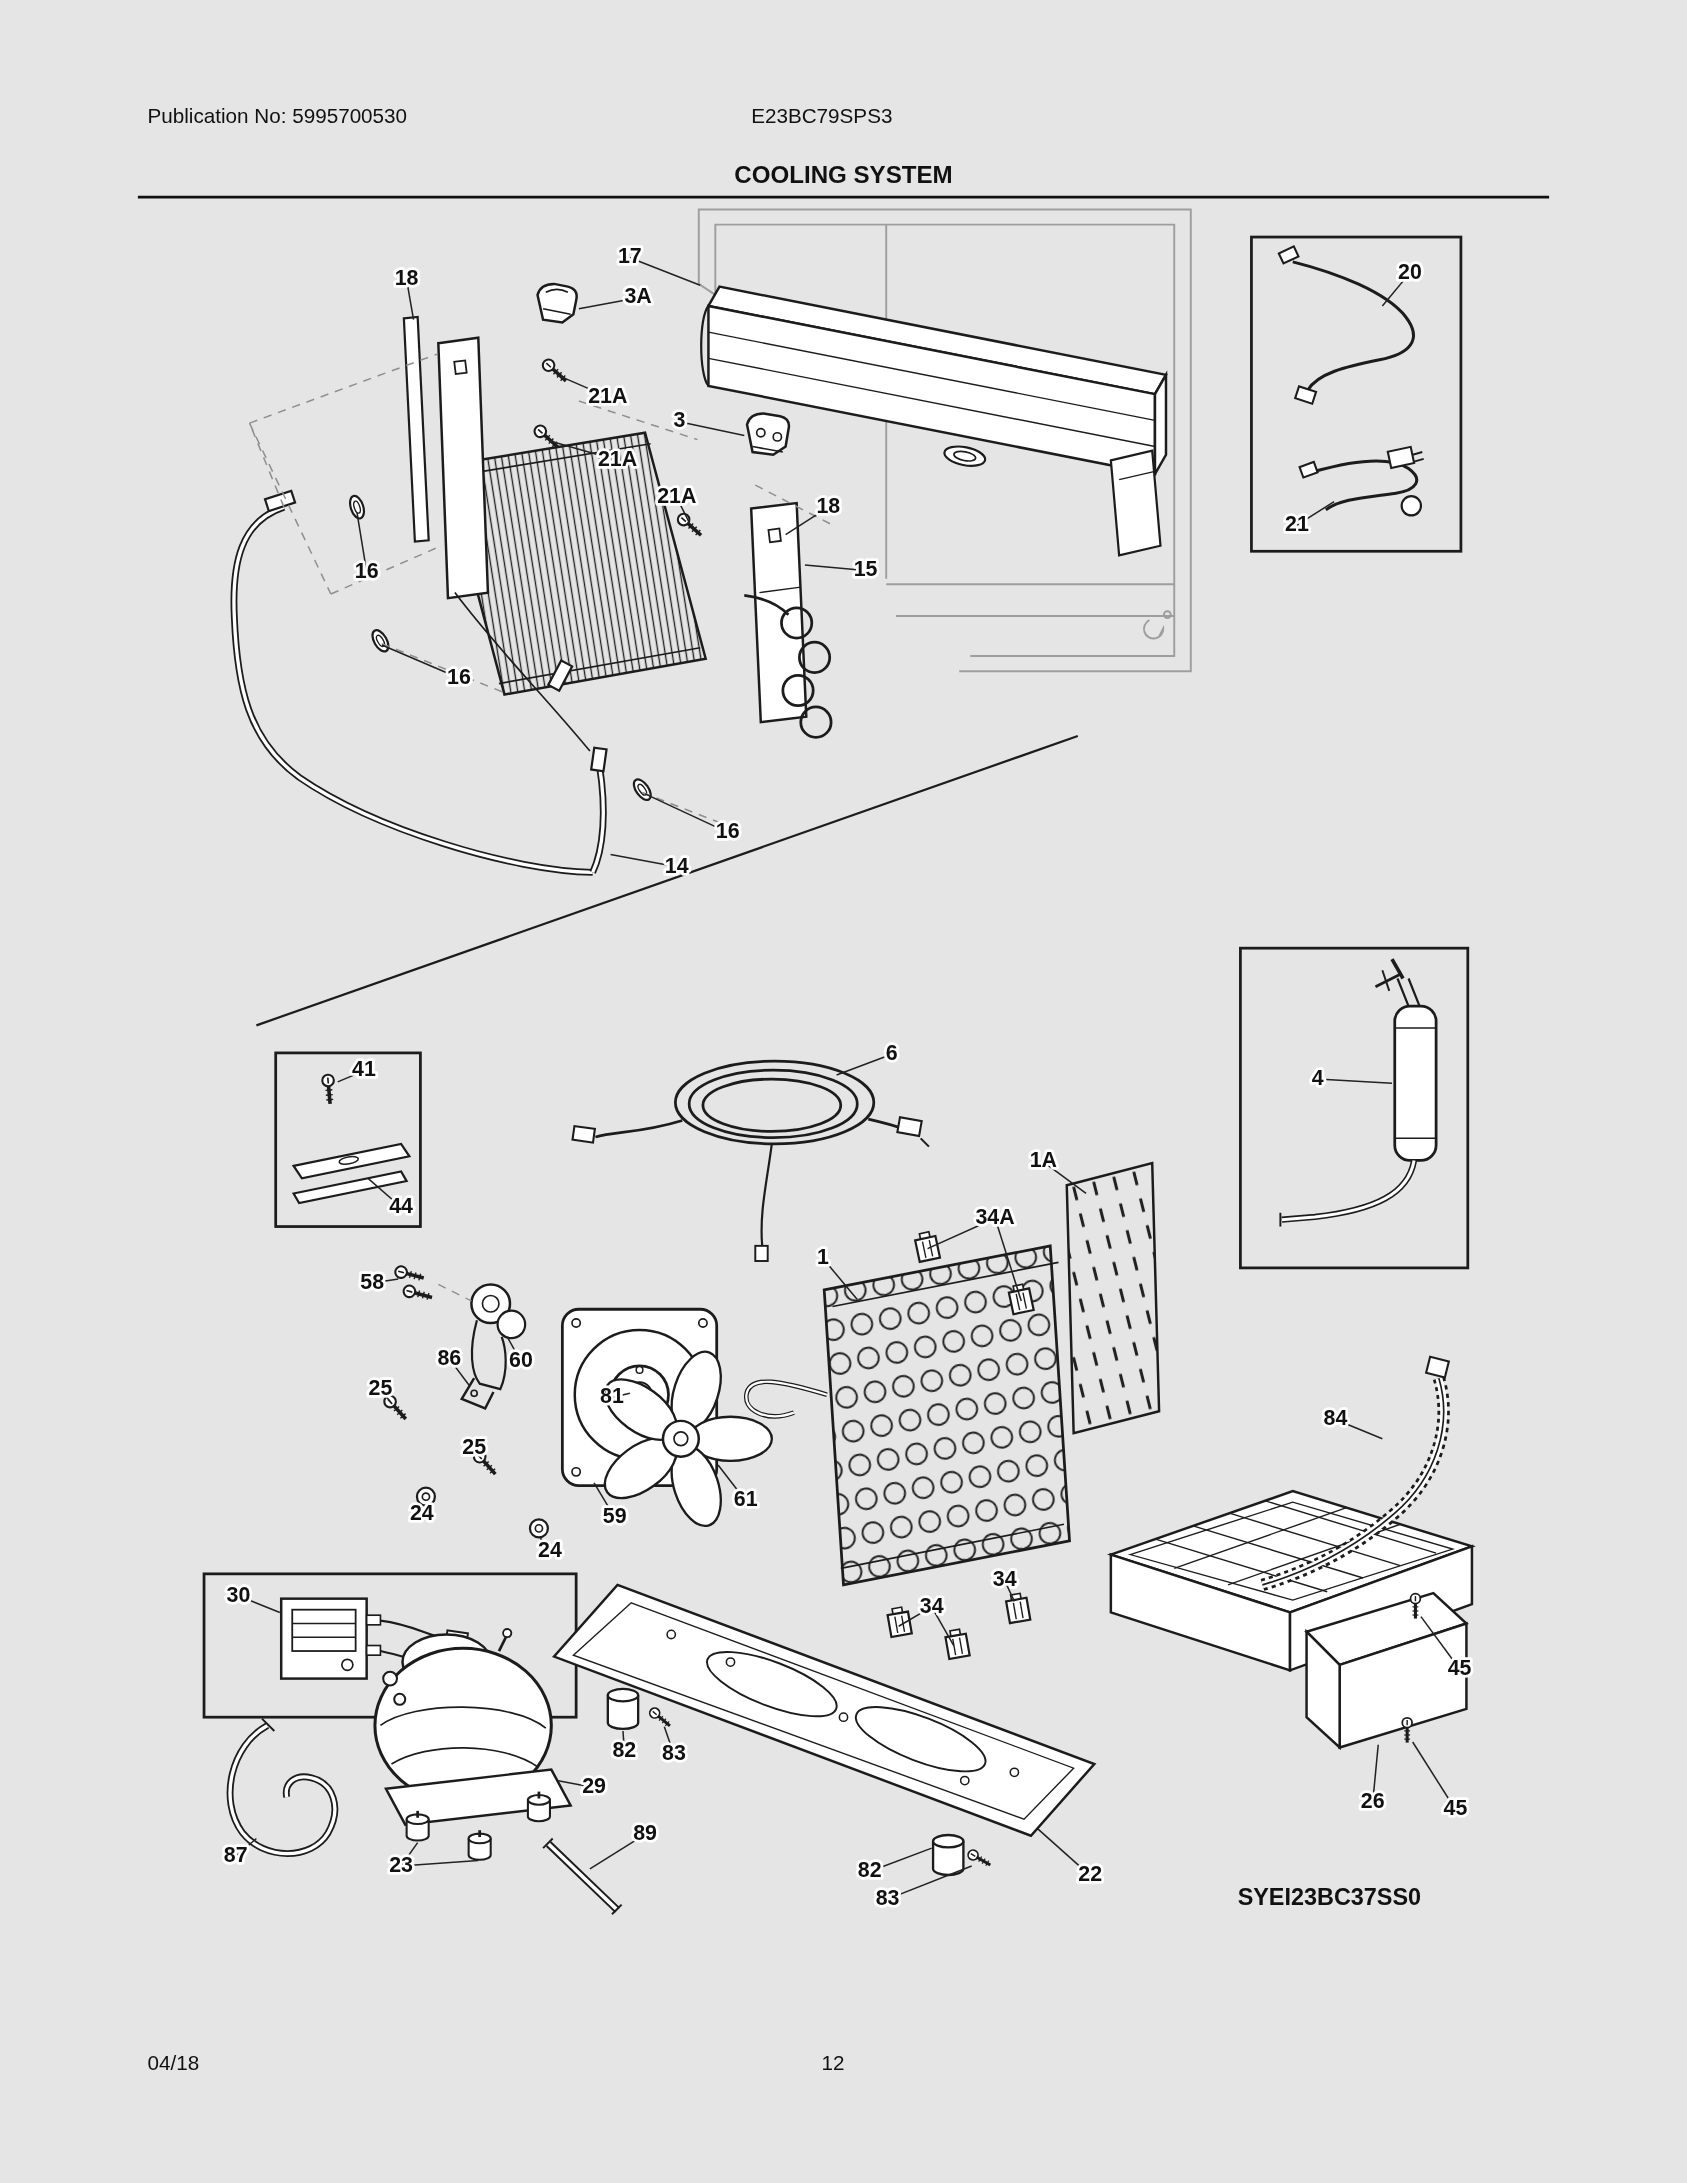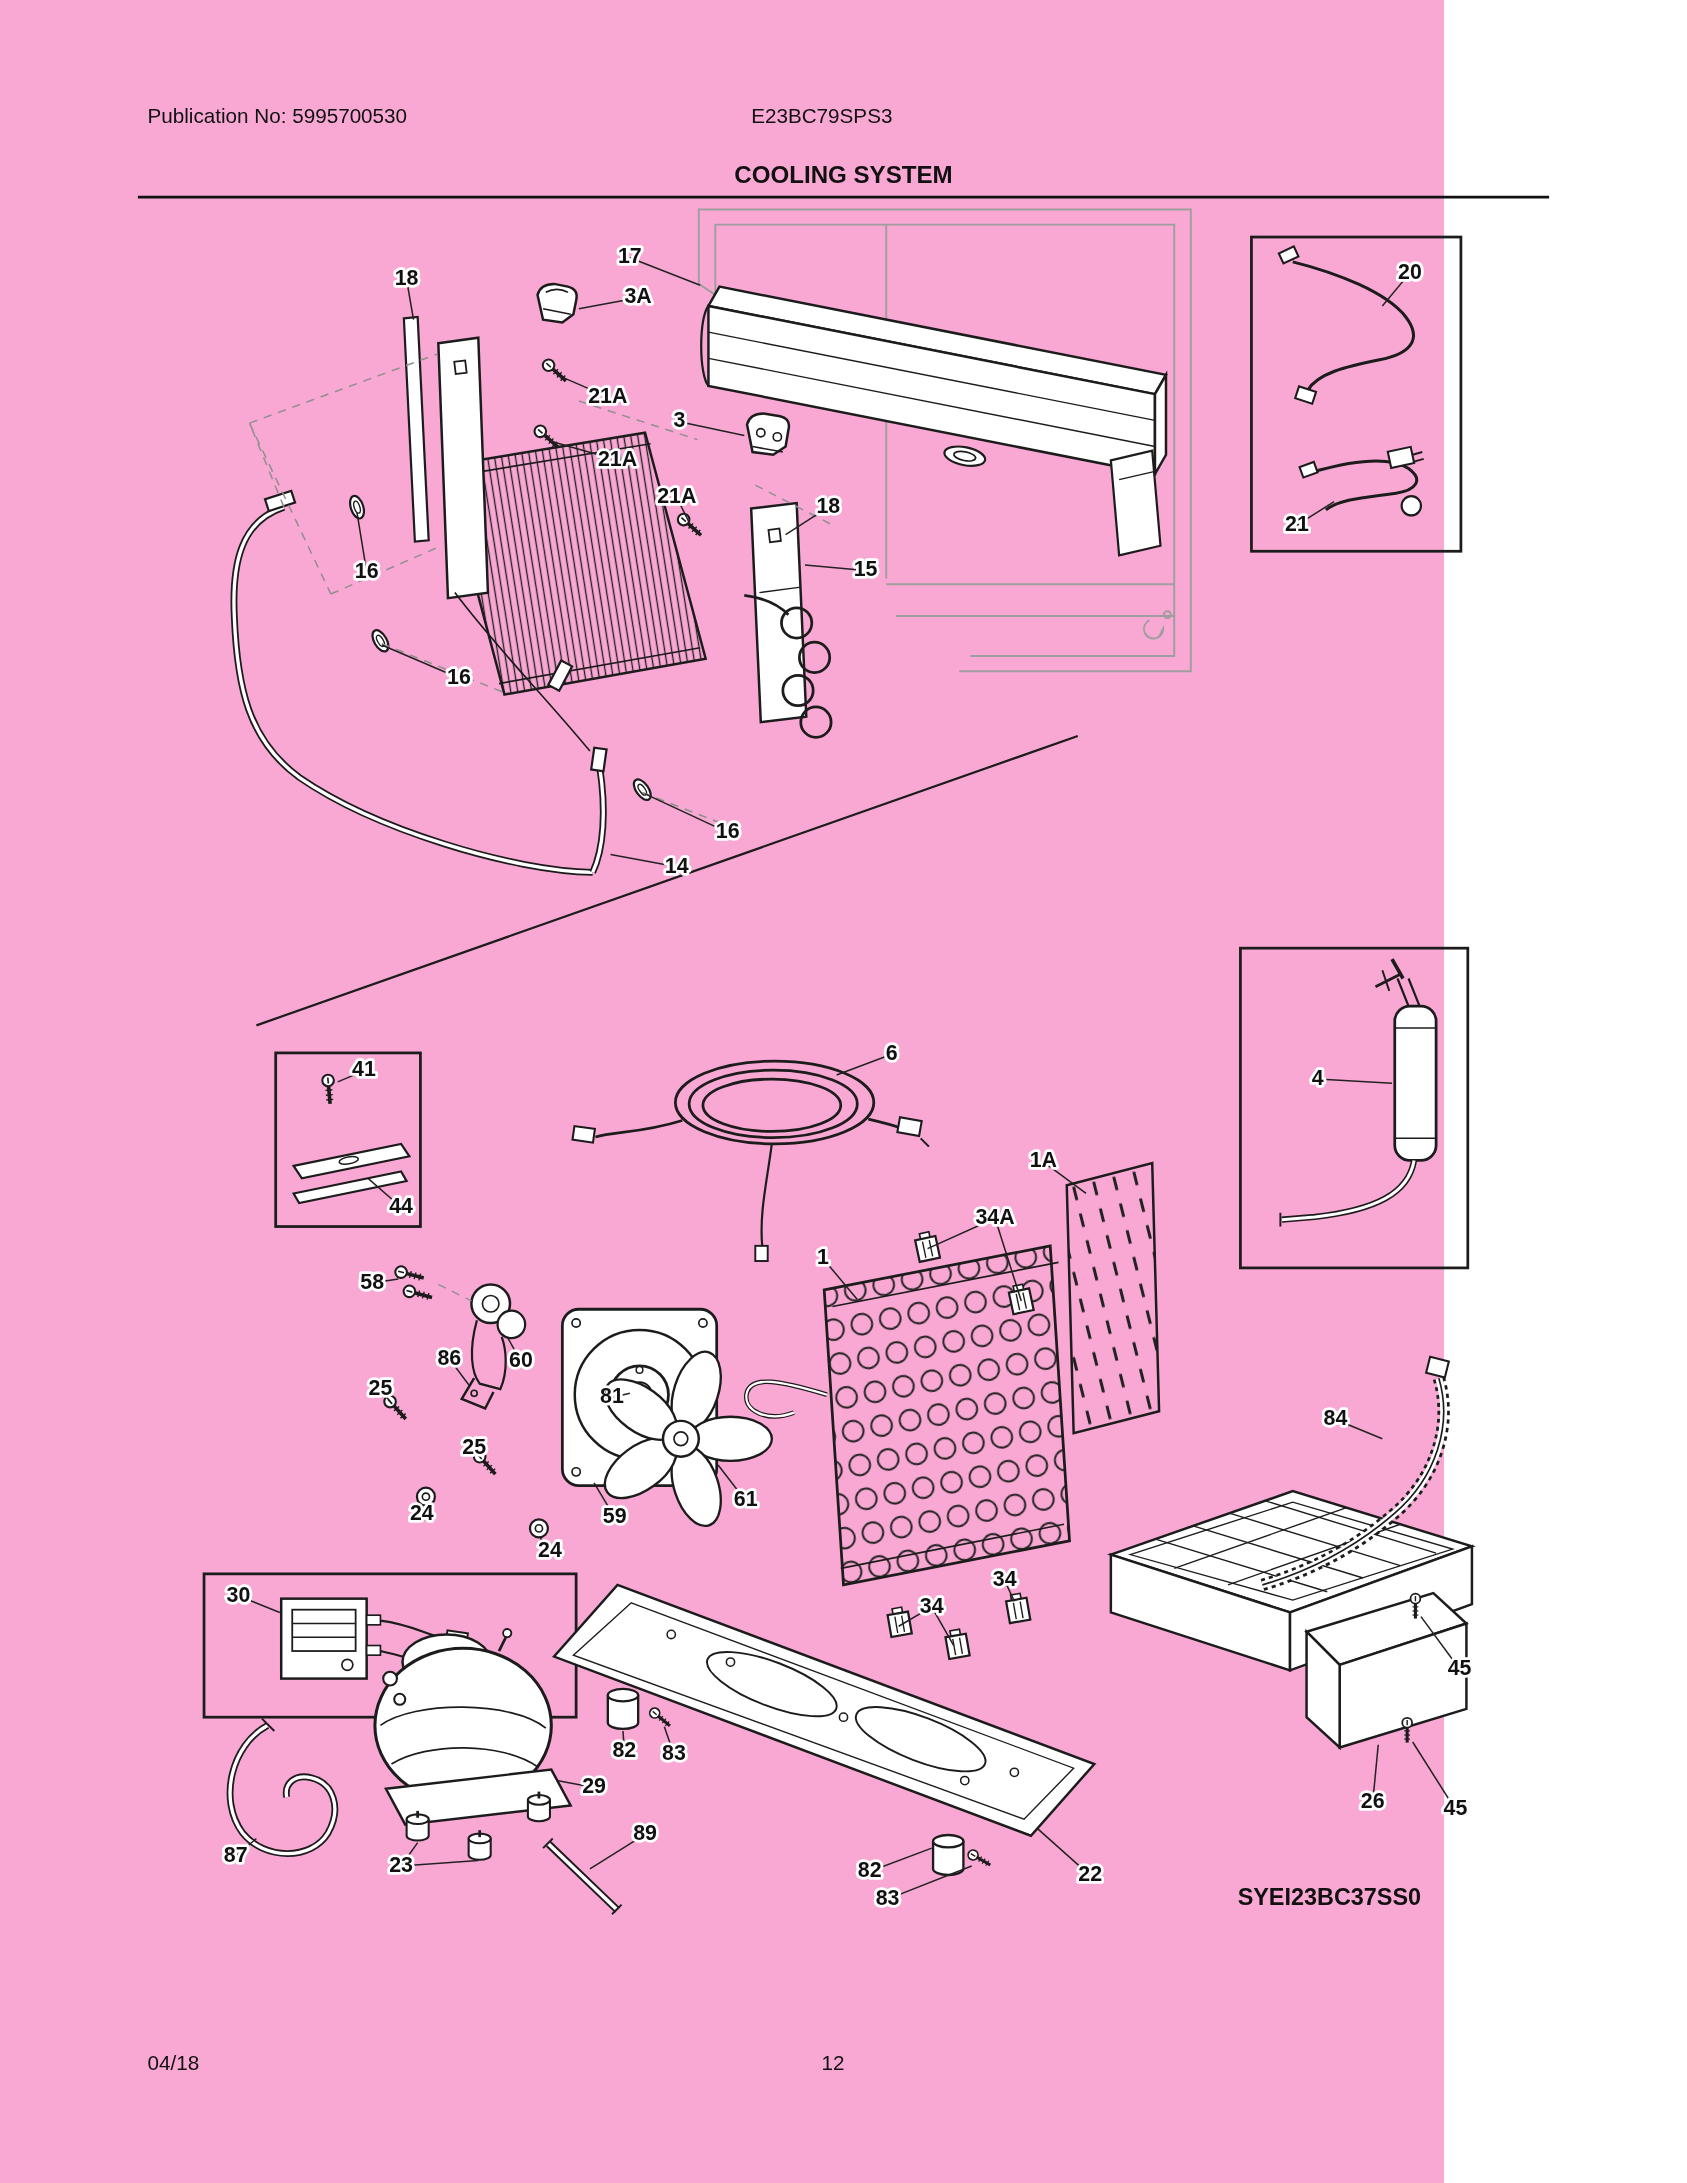--- a/index.html
+++ b/index.html
@@ -1,16 +1,16 @@
 <!DOCTYPE html>
 <html style="font-size:10.6px"><head>
 <meta charset="utf-8">
 <style>
   html,body{margin:0;padding:0;background:#ffffff;}
-  .page{width:1444px;height:2183px;background:#f9a8d4;position:relative;}
+  .page{width:1687px;height:2183px;background:#e5e5e5;position:relative;}
   svg{display:block;}
   .h-text{font:15px "Liberation Sans",sans-serif;fill:#111;}
   .title-text{font:bold 17.5px "Liberation Sans",sans-serif;fill:#111;}
   .submodel-text{font:bold 17px "Liberation Sans",sans-serif;fill:#111;}
   .callout{font:bold 15.5px "Liberation Sans",sans-serif;fill:#111;text-anchor:middle;dominant-baseline:middle;paint-order:stroke;stroke:#fff;stroke-width:4px;stroke-linejoin:round;}
   .leader{stroke:#222;stroke-width:1.1;}
   .ink{stroke:#1c1c1c;fill:none;}
   .ghost{stroke:#9e9e9e;fill:none;}
   .dash{stroke:#8f8f8f;stroke-dasharray:6 5;fill:none;}
 </style>

